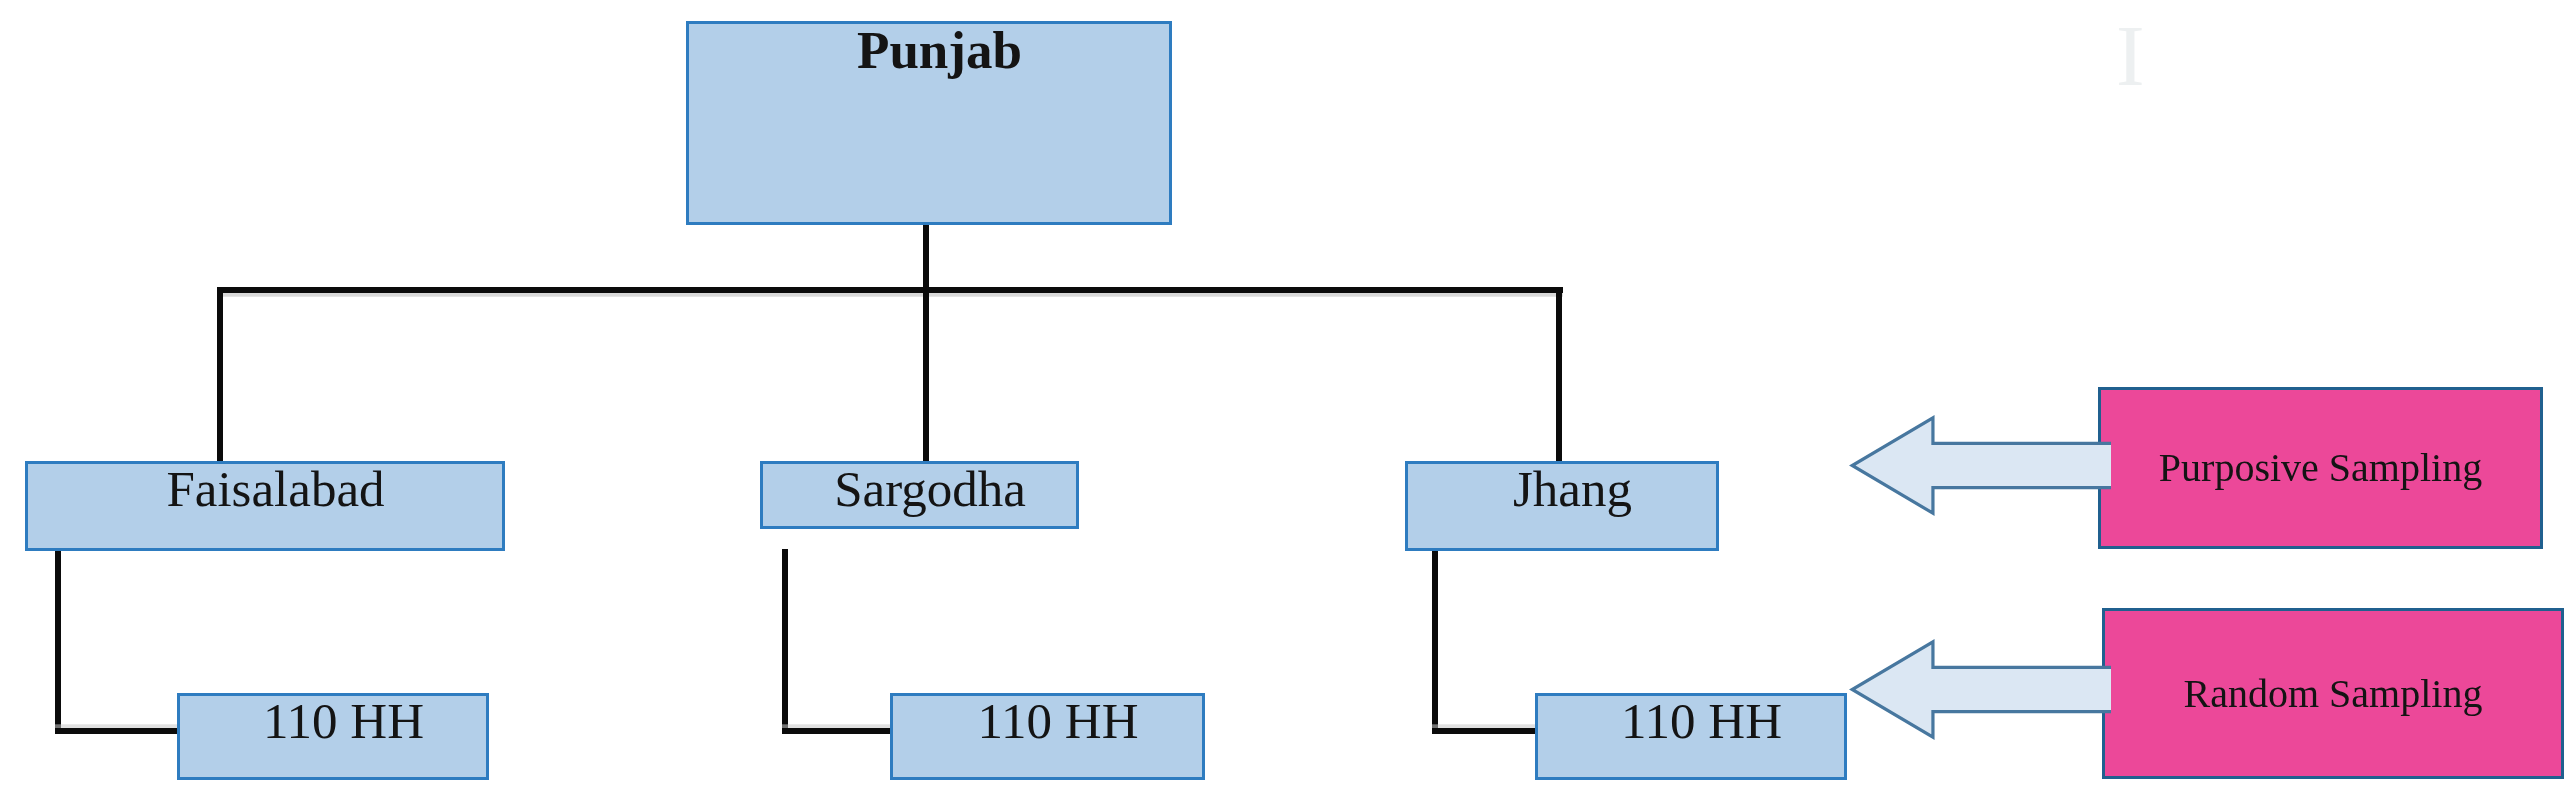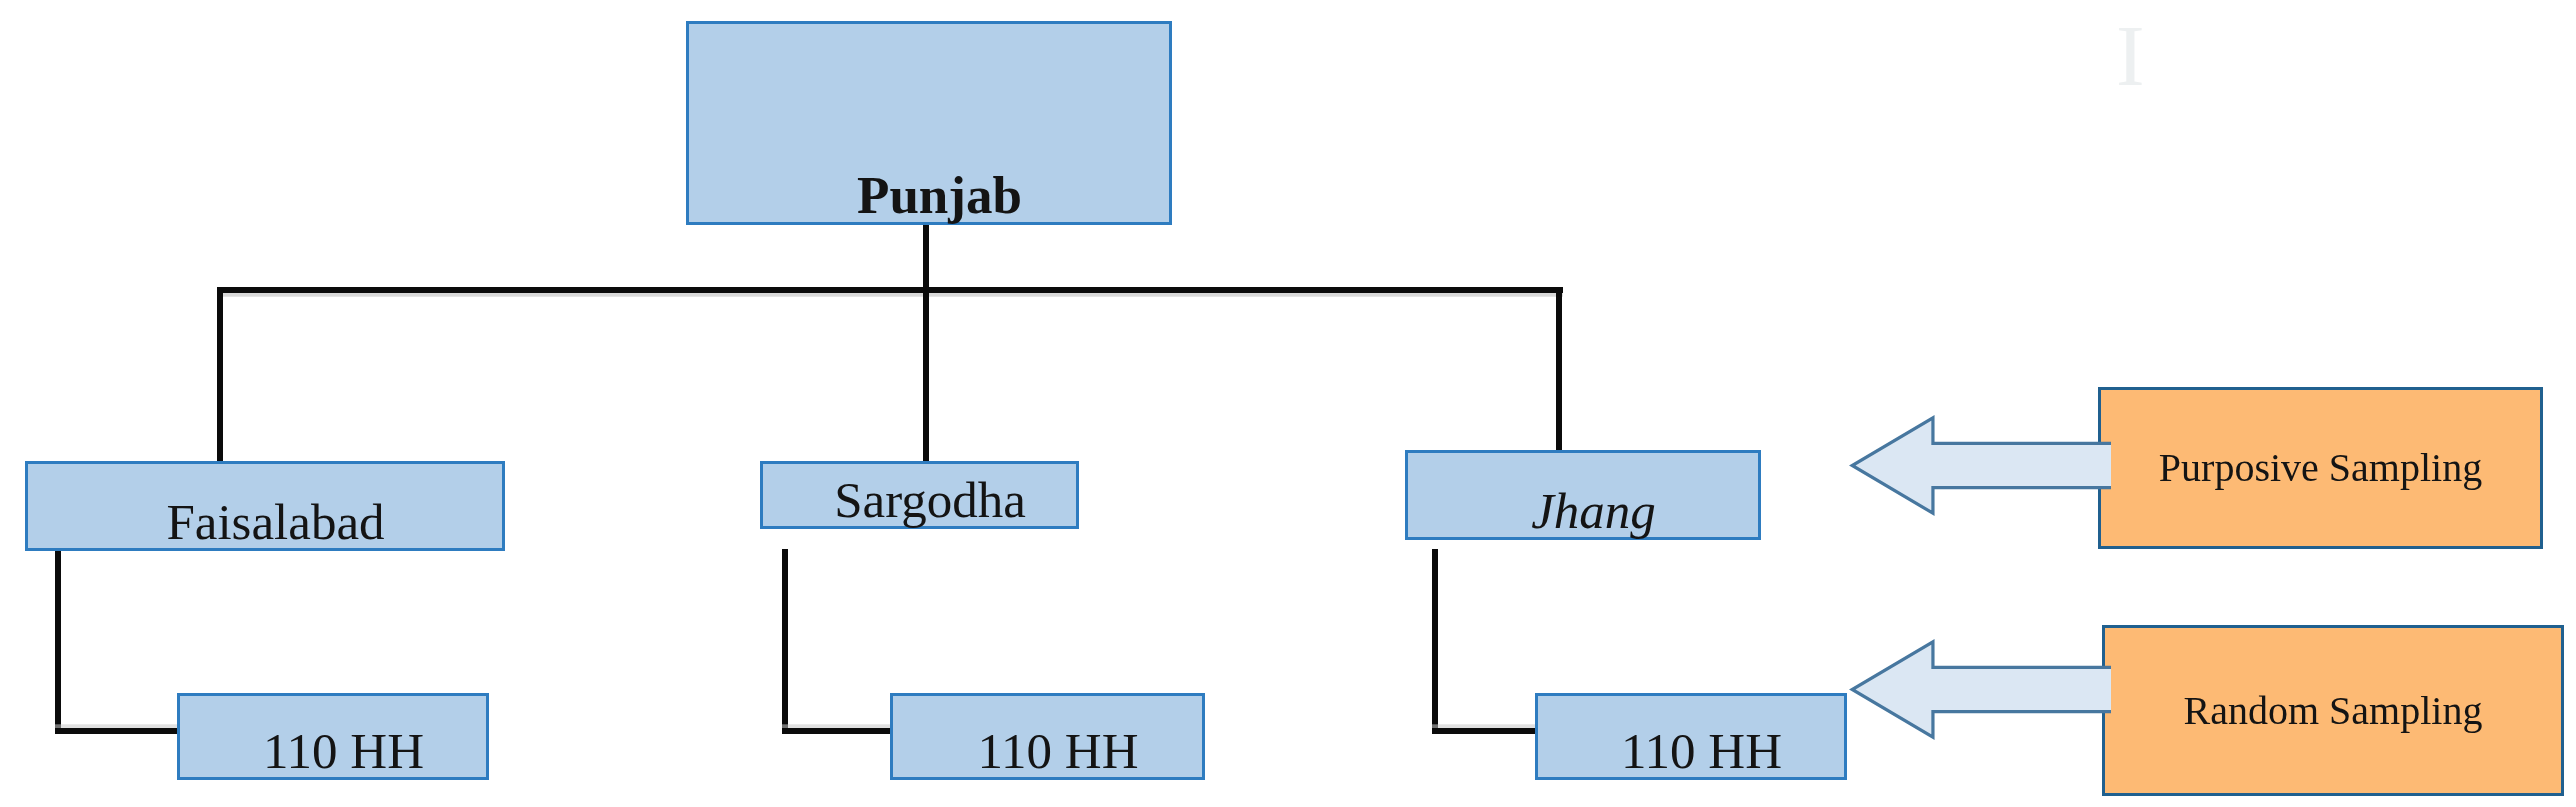--- a/index.html
+++ b/index.html
@@ -19,34 +19,34 @@
   }
   .line.h-main { box-shadow: 0 3.7px 0 rgba(185,185,185,0.55); }
   .line.h-elbow { box-shadow: 0 -3.7px 0 rgba(200,200,200,0.55); }
   
   .node {
     position: absolute;
     box-sizing: border-box;
     background: #b3cfe9;
     border: 3.7px solid #2e7cc0;
     display: flex;
-    align-items: flex-end;
+    align-items: flex-start;
     justify-content: center;
     text-align: center;
     font-size: 51px;
     line-height: 1;
     z-index: 2;
     padding-left: 21px;
   }
   .node.root { font-weight: bold; font-size: 53px; }
   
   .callout {
     position: absolute;
     box-sizing: border-box;
-    background: #fdba74;
+    background: #ec4899;
     border: 3.7px solid #20608f;
     display: flex;
     align-items: center;
     justify-content: center;
     text-align: left;
     font-size: 40px;
     line-height: 1;
     z-index: 2;
   }
   .arrow-svg {
@@ -87,38 +87,38 @@
   <div class="node root" style="left:686px; top:21px; width:486px; height:204px;">
     <span>Punjab</span>
   </div>
 
   <div class="node" style="left:25px; top:461px; width:480px; height:90px;">
     <span>Faisalabad</span>
   </div>
   <div class="node" style="left:760px; top:461px; width:319px; height:68px;">
     <span>Sargodha</span>
   </div>
-  <div class="node" style="left:1405px; top:450px; width:356px; height:90px;font-style:italic;">
+  <div class="node" style="left:1405px; top:461px; width:314px; height:90px;">
     <span>Jhang</span>
   </div>
 
   <div class="node" style="left:177px; top:693px; width:312px; height:87px;">
     <span>110 HH</span>
   </div>
   <div class="node" style="left:890px; top:693px; width:315px; height:87px;">
     <span>110 HH</span>
   </div>
   <div class="node" style="left:1535px; top:693px; width:312px; height:87px;">
     <span>110 HH</span>
   </div>
 
   <div class="callout" style="left:2098px; top:387px; width:445px; height:162px;">
     <span>Purposive Sampling</span>
   </div>
-  <div class="callout" style="left:2102px; top:608px; width:462px; height:171px;margin-top:17px;">
+  <div class="callout" style="left:2102px; top:608px; width:462px; height:171px;">
     <span>Random Sampling</span>
   </div>
 
   <svg class="arrow-svg" style="left:1843px; top:413px;" width="268" height="105" viewBox="0 0 292 114">
     <path d="M10,57 L98,5 L98,33 L292,33 L292,81 L98,81 L98,109 Z" fill="#dbe7f3" stroke="none"></path>
     <path d="M292,33 L98,33 L98,5 L10,57 L98,109 L98,81 L292,81" fill="none" stroke="#47779f" stroke-width="3.5" stroke-linejoin="miter"></path>
   </svg>
   <svg class="arrow-svg" style="left:1843px; top:637px;" width="268" height="105" viewBox="0 0 292 114">
     <path d="M10,57 L98,5 L98,33 L292,33 L292,81 L98,81 L98,109 Z" fill="#dbe7f3" stroke="none"></path>
     <path d="M292,33 L98,33 L98,5 L10,57 L98,109 L98,81 L292,81" fill="none" stroke="#47779f" stroke-width="3.5" stroke-linejoin="miter"></path>

